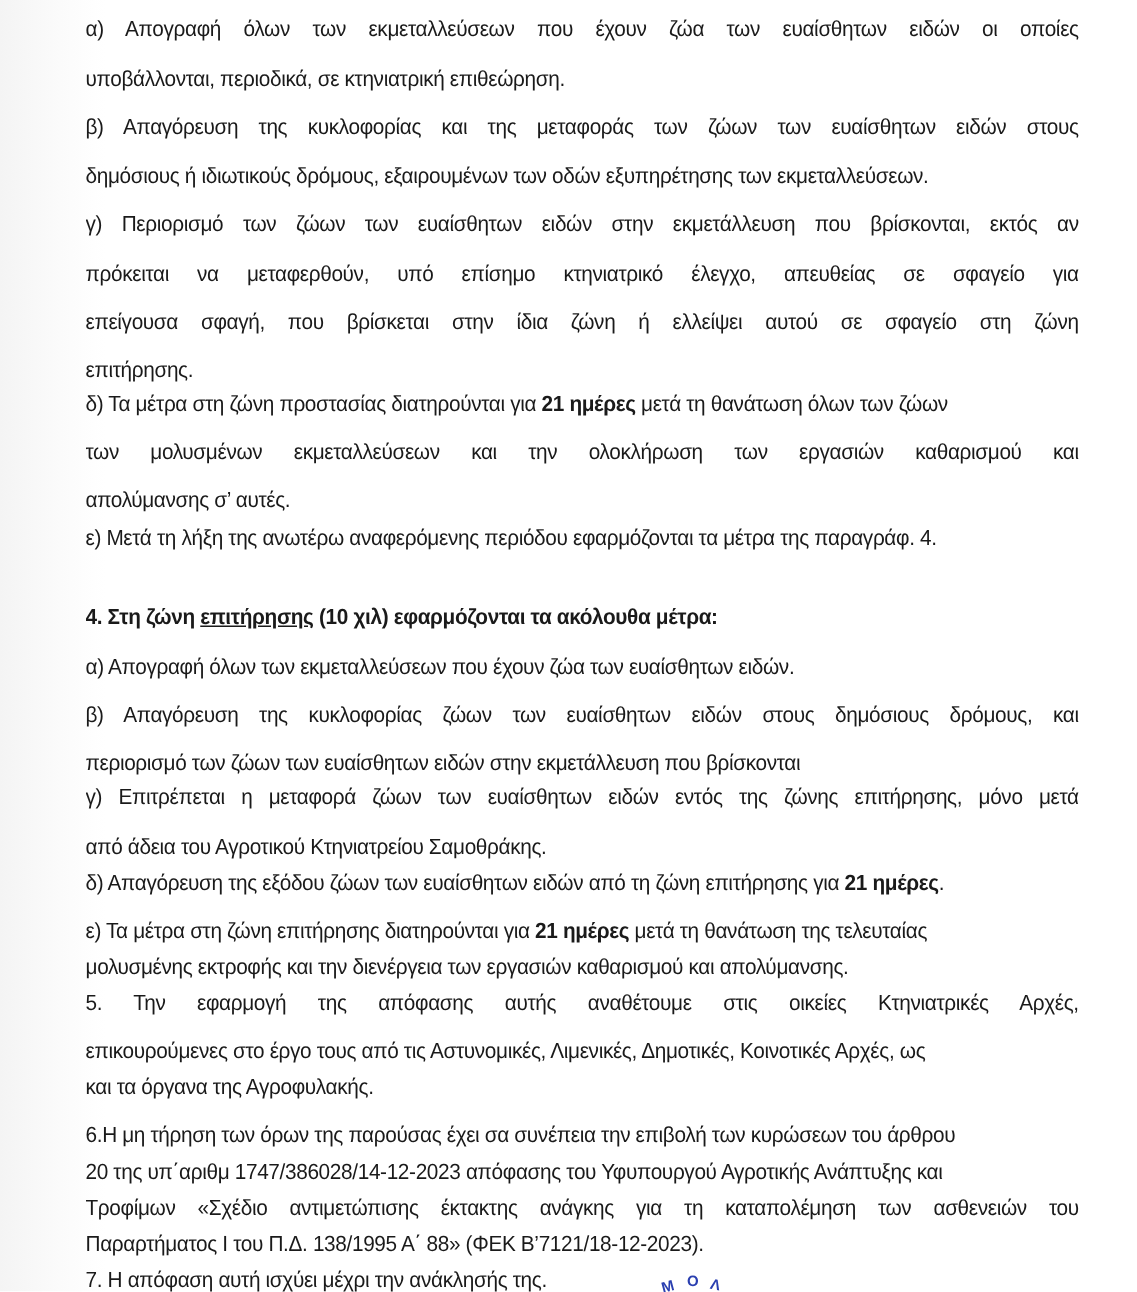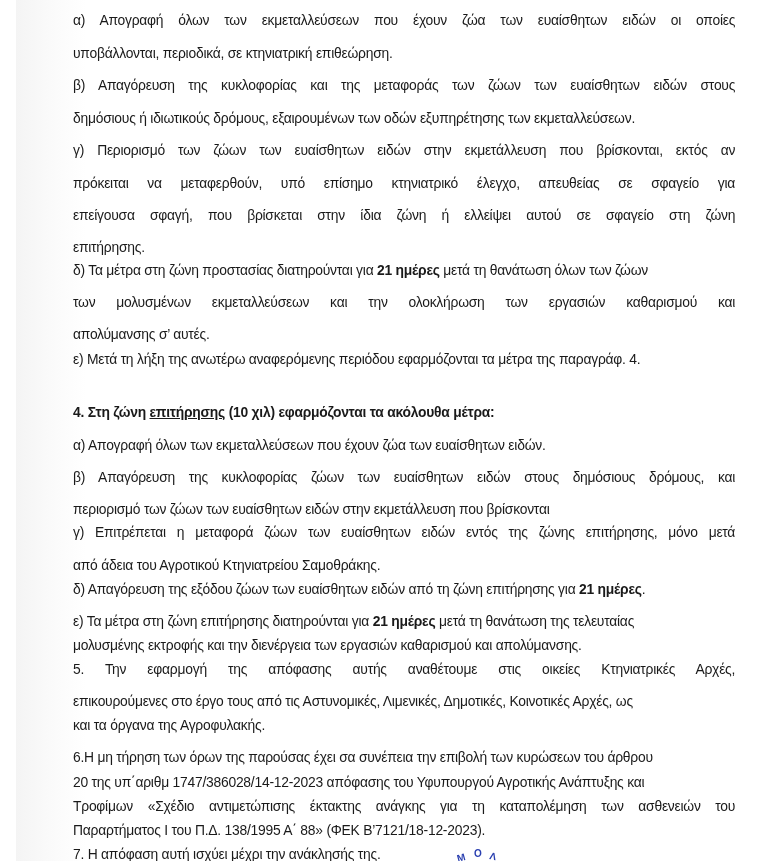--- a/index.html
+++ b/index.html
@@ -4,21 +4,21 @@
   <style>
     html, body { margin: 0; padding: 0; }
     body {
       width: 758px; height: 861px; overflow: hidden;
       background: #ffffff;
       font-family: "Liberation Sans", "DejaVu Sans", sans-serif;
       color: #1a1a1a;
       position: relative;
     }
     .page {
-      position: absolute; left: 16px; top: 0; width: 602px; height: 861px;
+      position: absolute; left: 0; top: 0; width: 602px; height: 861px;
       background: linear-gradient(90deg, #f4f4f4 0px, #fbfbfb 40px, #ffffff 70px, #ffffff 700px, #fafafa 758px);
     }
     .content {
       position: absolute; left: 57px; top: 0; width: 662px;
       font-size: 14.6px;
       letter-spacing: -0.25px;
       transform: scaleX(0.95);
       transform-origin: left top;
       width: 697px;
     }

